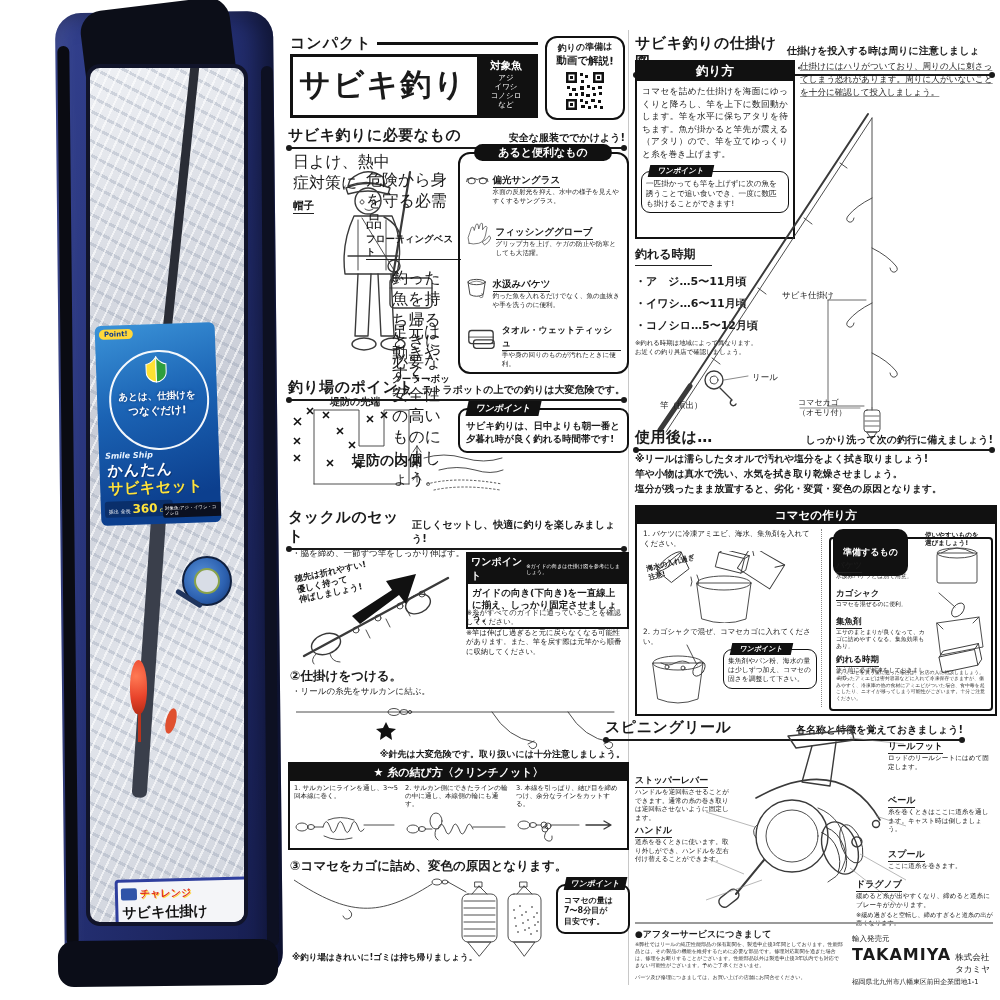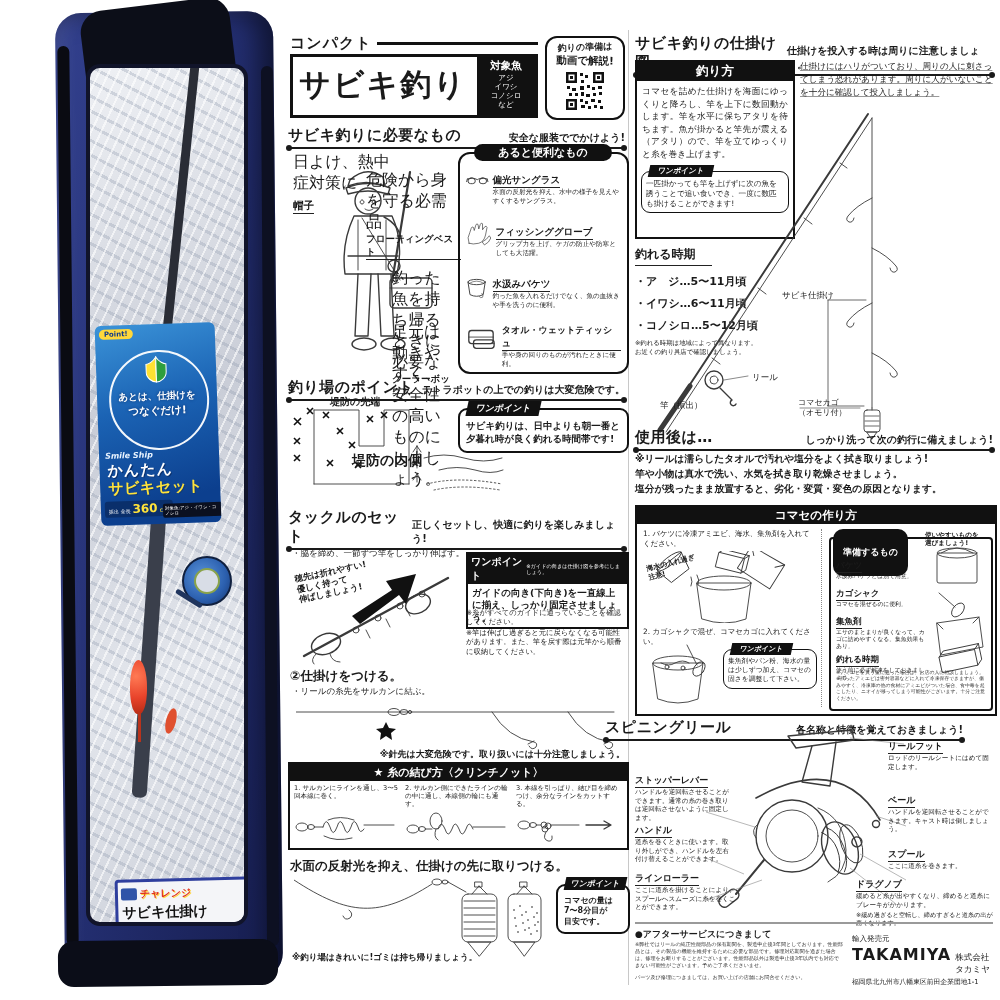--- a/index.html
+++ b/index.html
@@ -357,21 +357,21 @@
               <circle cx="32" cy="14" r="3"></circle>
               <circle cx="29" cy="17" r="3"></circle>
               <path d="M35,13 h28"></path>
               <path d="M30,20 q-4,7 2,9 q5,1 4,-5"></path>
             </g>
             <path d="M70,13 h24 m-6,-4 l7,4 l-7,4" class="ln"></path>
           </svg>
       </div>
     </div>
   </div>
-  <div class="abs b" style="left:290px;top:858px;font-size:12.5px"><span>水面の反射光を抑え、仕掛けの先に取りつける。</span></div>
+  <div class="abs b" style="left:290px;top:858px;font-size:12.5px"><span>③コマセをカゴに詰め、変色の原因となります。</span></div>
   <svg class="abs" style="left:294px;top:874px" width="255" height="92" viewBox="0 0 255 92">
     <g class="ln thin">
       <path d="M0,6 C55,42 85,44 138,10"></path>
       <path d="M55,36 q5,4 1,8 q-5,3 -7,-2"></path>
       <ellipse cx="143" cy="8" rx="5" ry="3"></ellipse>
         <ellipse cx="151" cy="8" rx="3" ry="2"></ellipse>
       <path d="M154,8 L172,18"></path>
 
       <g transform="translate(168,14)">
         <path d="M17,-2 l-7,8 M17,-2 l8,8"></path>
@@ -594,43 +594,39 @@
         <path d="M62,152 L6,172"></path>
     </g>
   </svg>
 
   <div class="abs" style="left:888px;top:734px;width:106px">
     <span class="lbl-name" style="font-size:9px">リールフット</span>
     <div style="font-size:6.6px;line-height:1.3">ロッドのリールシートにはめて固定します。</div>
   </div>
   <div class="abs" style="left:888px;top:788px;width:106px">
     <span class="lbl-name" style="font-size:9px">ベール</span>
-    <div style="font-size:6.6px;line-height:1.3">ハンドルを逆回転させることができます。キャスト時は倒しましょう。</div>
+    <div style="font-size:6.6px;line-height:1.3">糸を巻くときはここに道糸を通します。キャスト時は倒しましょう。</div>
   </div>
   <div class="abs" style="left:888px;top:842px;width:106px">
     <span class="lbl-name" style="font-size:9px">スプール</span>
     <div style="font-size:6.6px;line-height:1.3">ここに道糸を巻きます。</div>
   </div>
   <div class="abs" style="left:856px;top:872px;width:138px">
     <span class="lbl-name" style="font-size:9px">ドラグノブ</span>
     <div style="font-size:6.6px;line-height:1.3">緩めると糸が出やすくなり、締めると道糸にブレーキがかかります。</div>
     <div style="font-size:6.2px;line-height:1.3;margin-top:2px">※緩め過ぎると空転し、締めすぎると道糸の出が悪くなります。</div>
   </div>
 
   <div class="abs" style="left:635px;top:768px;width:100px">
     <span class="lbl-name" style="font-size:9px">ストッパーレバー</span>
     <div style="font-size:6.6px;line-height:1.3">ハンドルを逆回転させることができます。通常の糸の巻き取りは逆回転させないように固定します。</div>
   </div>
   <div class="abs" style="left:635px;top:818px;width:100px">
     <span class="lbl-name" style="font-size:9px">ハンドル</span>
     <div style="font-size:6.6px;line-height:1.3">道糸を巻くときに使います。取り外しができ、ハンドルを左右付け替えることができます。</div>
-  </div>
-  <div class="abs" style="left:635px;top:866px;width:104px">
-    <span class="lbl-name" style="font-size:9px">ラインローラー</span>
-    <div style="font-size:6.6px;line-height:1.3">ここに道糸を掛けることにより、スプールへスムーズに糸を巻くことができます。</div>
   </div>
 
   <div class="abs" style="left:635px;top:922px;width:358px;height:2px;background:#9a9a9a"></div>
   <div class="abs b" style="left:635px;top:928px;font-size:9px"><span>●アフターサービスにつきまして</span></div>
   <div class="abs" style="left:635px;top:941px;width:208px;font-size:5.1px;line-height:1.35;color:#333"><span>※弊社ではリールの純正性能部品の保有期間を、製造中止後3年間としております。性能部品とは、その製品の機能を維持するために必要な部品です。修理対応期間を過ぎた場合は、修理をお断りすることがございます。性能部品以外は製造中止後3年以内でも対応できない可能性がございます。予めご了承くださいませ。</span></div>
   <div class="abs" style="left:635px;top:974px;width:208px;font-size:5.1px;color:#333"><span>パーツ及び修理につきましては、お買い上げの店舗にお問合せください。</span></div>
   <div class="abs" style="left:852px;top:934px;width:143px">
     <div style="font-size:7.5px">輸入発売元</div>
     <div style="display:flex;align-items:baseline;gap:4px;margin-top:1px">
       <span class="b" style="font-size:16px;letter-spacing:1px">TAKAMIYA</span>

